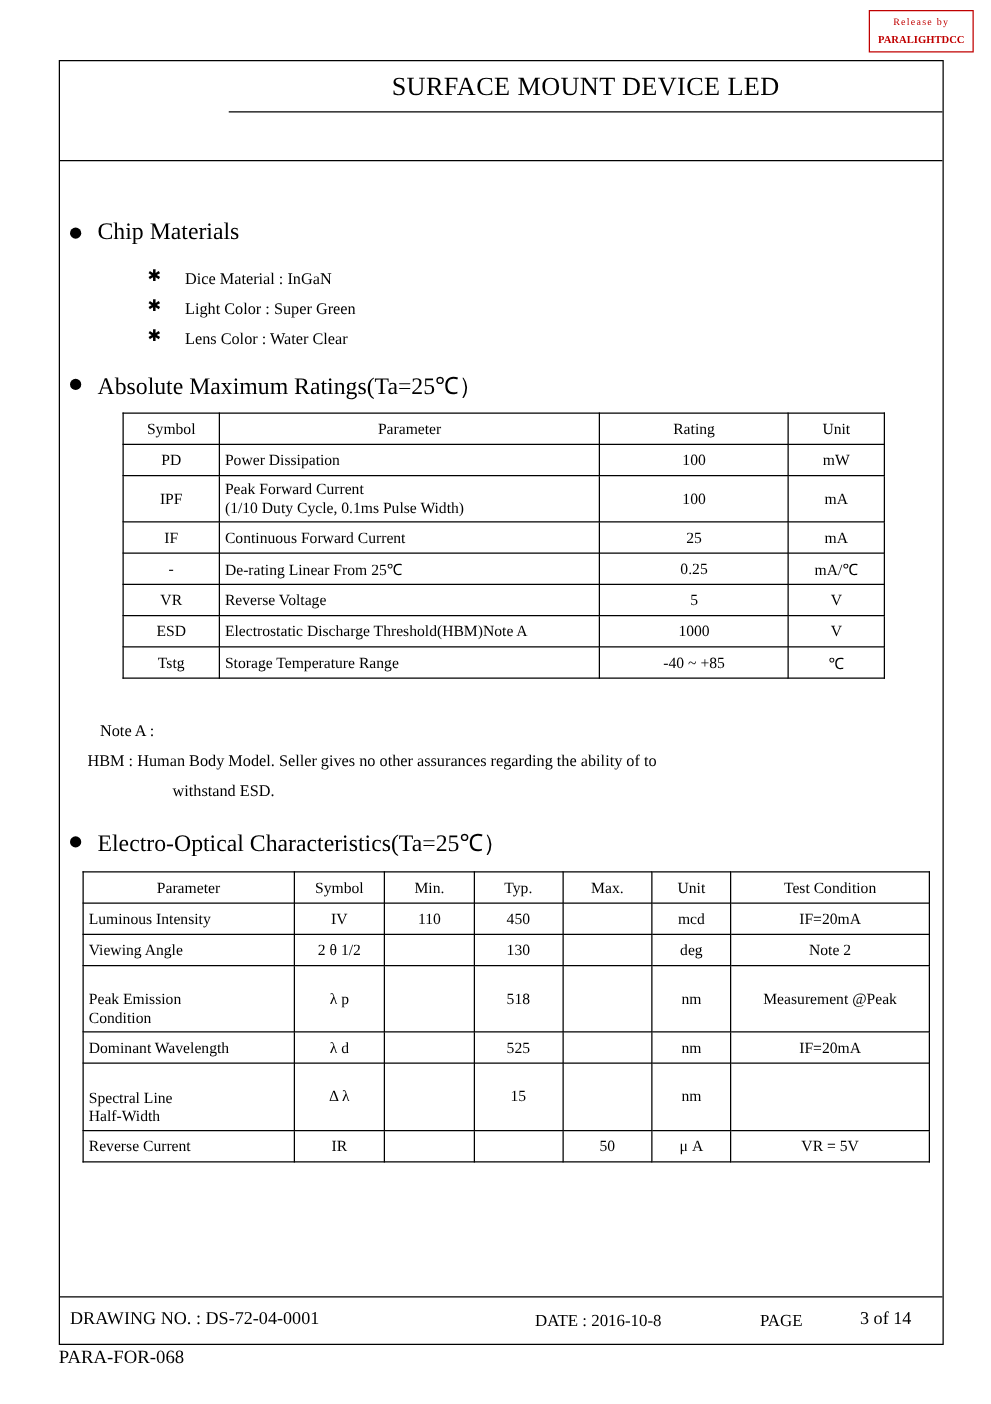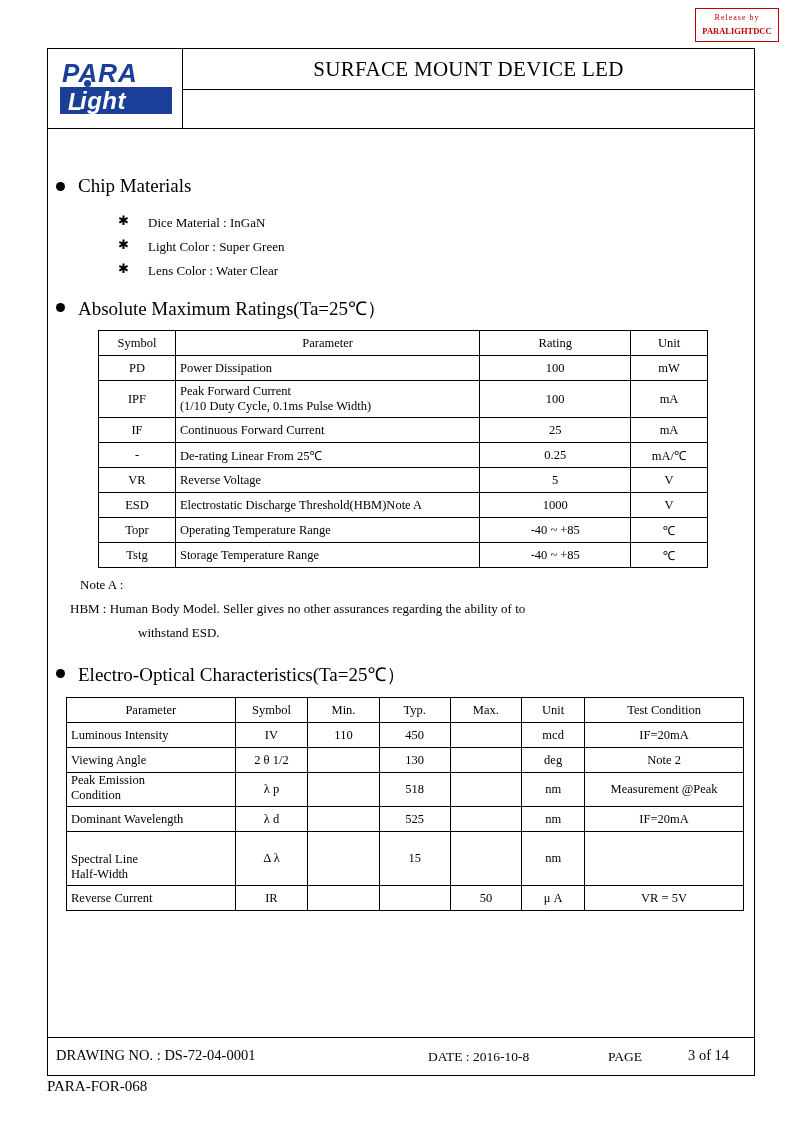--- a/index.html
+++ b/index.html
@@ -263,30 +263,20 @@
 <div class="page">
 
   <div class="release-box">
     <div class="line1">Release    by</div>
     <div class="line2">PARALIGHTDCC</div>
   </div>
 
   <div class="frame">
 
     <div class="hdr">
-      <div class="hdr-logo">
-        <div class="logo-wrap">
-          <div class="logo-para">PARA</div>
-          <div class="logo-bar">
-            <span class="logo-l">L</span>
-            <span class="logo-dot"></span>
-            <span class="logo-light">ight</span>
-          </div>
-        </div>
-      </div>
       <div class="hdr-title">
         <div class="hdr-title-1">SURFACE MOUNT DEVICE LED</div>
       </div>
     </div>
 
     <div class="bullet" style="left:8px; top:133px;"></div>
     <div class="sec-title" style="left:30px; top:126px;">Chip Materials</div>
 
     <div class="star" style="left:70px; top:164px;">✱</div>
     <div class="sub-item" style="left:100px; top:166px;">Dice Material : InGaN</div>
@@ -339,26 +329,20 @@
         <td class="c">VR</td>
         <td class="l">Reverse Voltage</td>
         <td class="c">5</td>
         <td class="c">V</td>
       </tr>
       <tr>
         <td class="c">ESD</td>
         <td class="l">Electrostatic Discharge Threshold(HBM)Note A</td>
         <td class="c">1000</td>
         <td class="c">V</td>
-      </tr>
-      <tr>
-        <td class="c">Topr</td>
-        <td class="l">Operating Temperature Range</td>
-        <td class="c">-40 ~ +85</td>
-        <td class="c">℃</td>
       </tr>
       <tr>
         <td class="c">Tstg</td>
         <td class="l">Storage Temperature Range</td>
         <td class="c">-40 ~ +85</td>
         <td class="c">℃</td>
       </tr>
     </tbody>
       </table>
 
@@ -392,21 +376,21 @@
       <tr>
         <td class="l">Viewing Angle</td>
         <td class="c">2 θ 1/2</td>
         <td class="c"></td>
         <td class="c">130</td>
         <td class="c"></td>
         <td class="c">deg</td>
         <td class="c">Note 2</td>
       </tr>
       <tr>
-        <td class="l" style="padding-top:0; padding-bottom:3px;">
+        <td class="l" style="padding-top:19px; padding-bottom:3px;">
           <div>Peak Emission</div>
           <div>Condition</div>
         </td>
         <td class="c">λ p</td>
         <td class="c"></td>
         <td class="c">518</td>
         <td class="c"></td>
         <td class="c">nm</td>
         <td class="c">Measurement @Peak</td>
       </tr>

